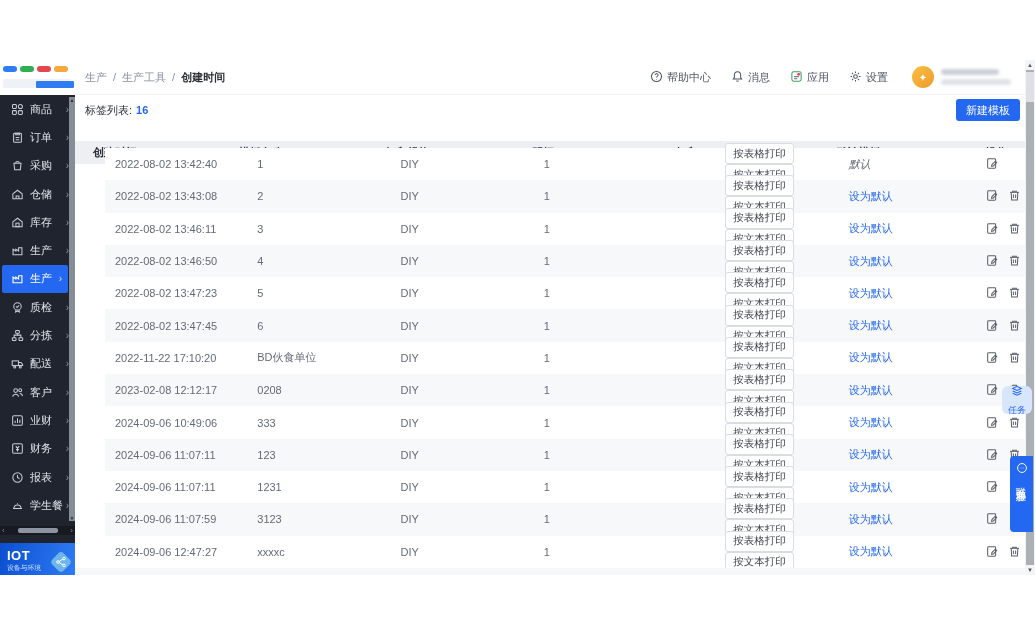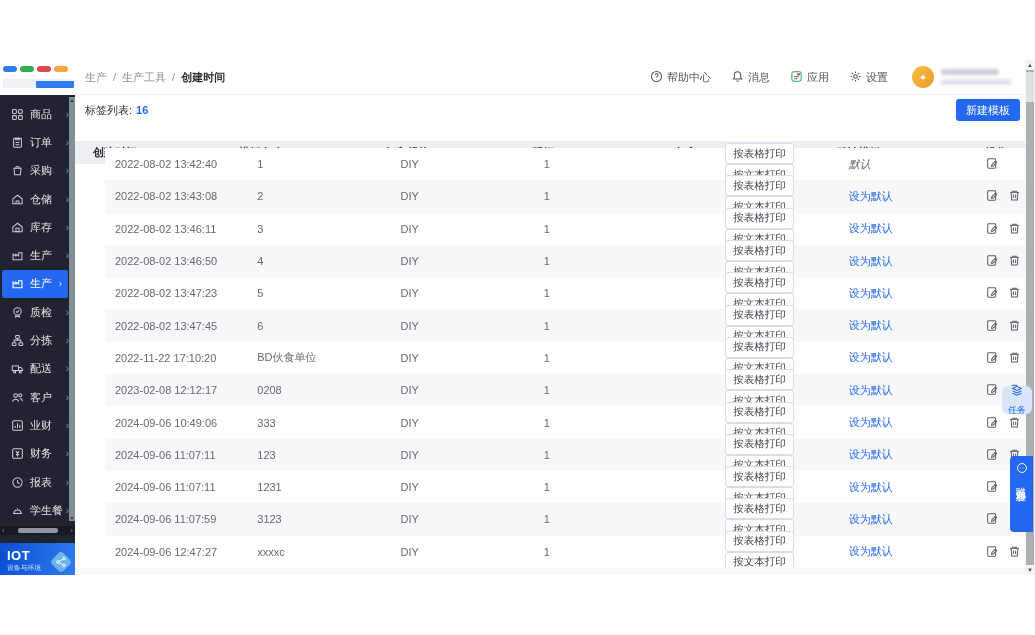--- a/index.html
+++ b/index.html
@@ -7,21 +7,21 @@
   body { font-family:"Liberation Sans","DejaVu Sans",sans-serif; }
   .canvas { position:relative; width:1035px; height:635px; background:#fff; overflow:hidden; }
   .app { position:absolute; top:60px; left:0; width:1035px; height:515px; background:#fff; }
 
   
   .sidebar { position:absolute; left:0; top:0; width:75px; height:515px; background:#20242e; }
   .logo { position:absolute; top:0; left:0; width:75px; height:35px; background:#fff; overflow:hidden; }
   .lbar { position:absolute; top:6px; height:6px; width:14px; border-radius:3px; }
   .lblob { position:absolute; left:3px; top:19px; width:68px; height:9px; background:#eef1f5; border-radius:2px; }
   .lline { position:absolute; left:36px; top:21px; width:38px; height:7px; background:#2e7bf2; border-radius:1px; }
-  .nav { position:absolute; top:35px; left:0; width:75px; height:431px; padding-top:5px; }
+  .nav { position:absolute; top:35px; left:0; width:75px; height:431px; }
   .nav-item { height:28.3px; display:flex; align-items:center; padding:0 4px 0 11px; color:#dfe3ea; font-size:11px; cursor:pointer; }
   .nav-item .nicon { width:13px; height:13px; margin-right:6px; display:inline-flex; flex:none; }
   .nav-item .nlabel { white-space:nowrap; }
   .nav-item .chev { margin-left:auto; color:#8a9099; font-size:10px; margin-right:2px; }
   .nav-item.active { background:#2468f2; margin:0 7px 0 2px; border-radius:2px; padding-left:9px; color:#fff; }
   .nav-item.active .chev { color:#cfe0ff; }
   .side-vscroll { position:absolute; top:37px; right:0; width:6px; height:424px; background:#858d99; }
   .side-vscroll .sv-up,.side-vscroll .sv-down { position:absolute; left:0; width:6px; font-size:5px; color:#2b2f38; text-align:center; line-height:6px; }
   .side-vscroll .sv-up{ top:0; } .side-vscroll .sv-down{ bottom:0; }
   .side-hscroll { position:absolute; left:0; top:466px; width:75px; height:9px; background:#171a21; display:flex; align-items:center; padding:0 2px; }

